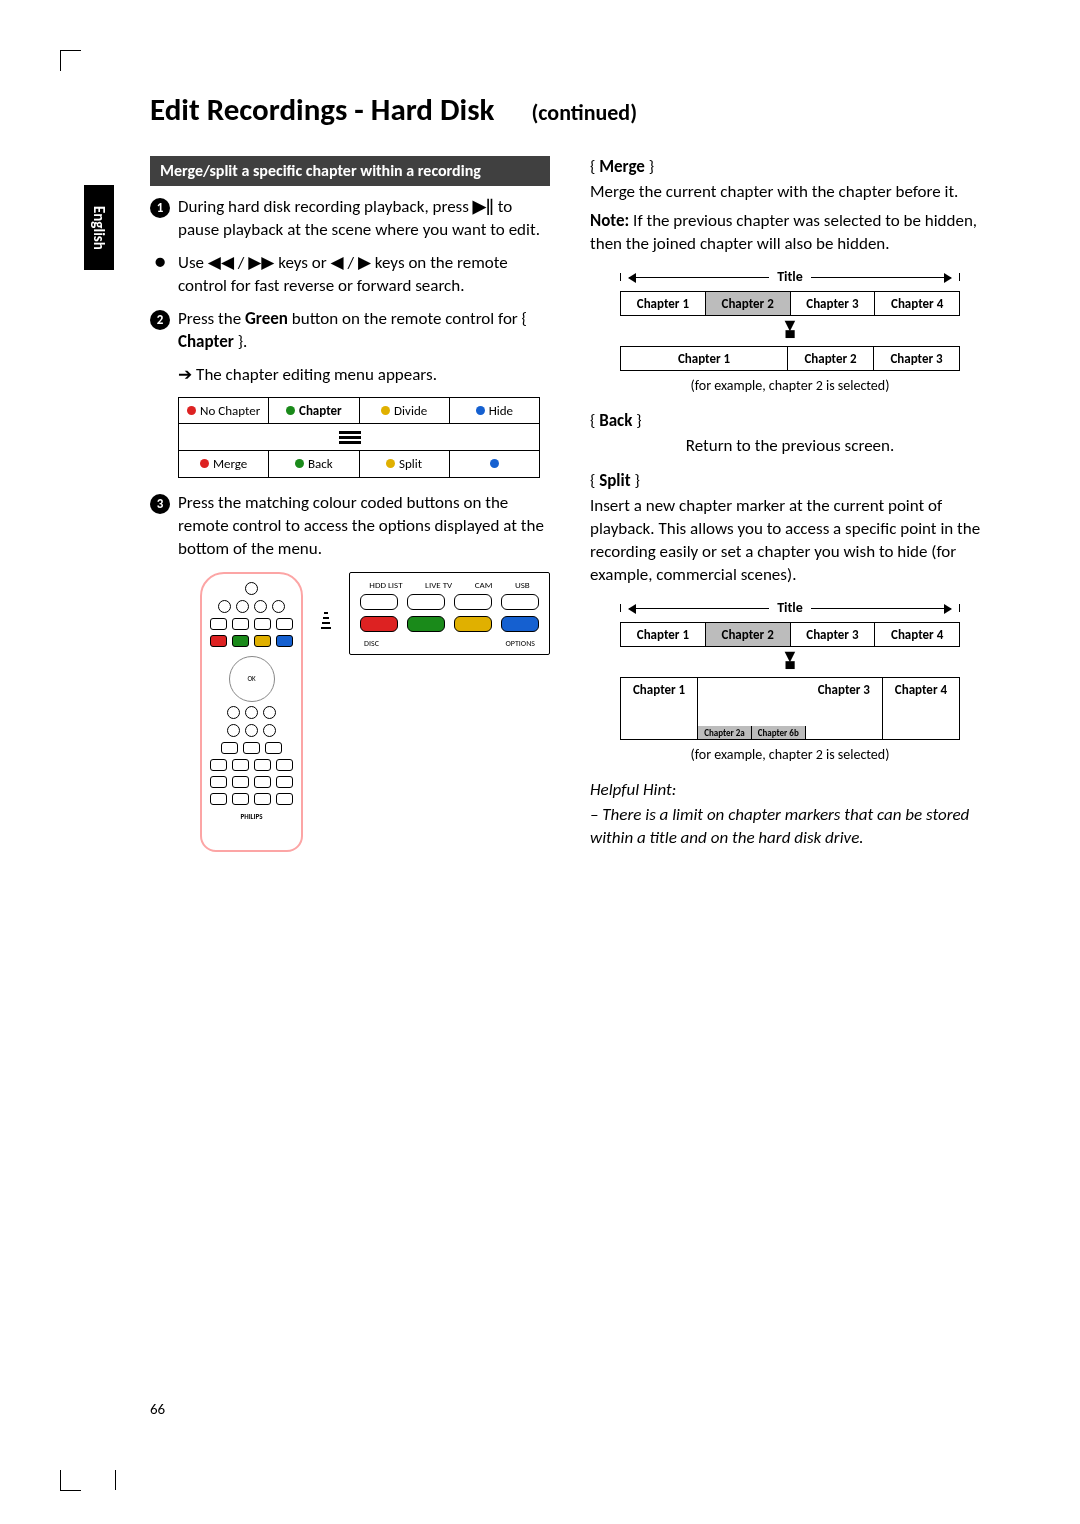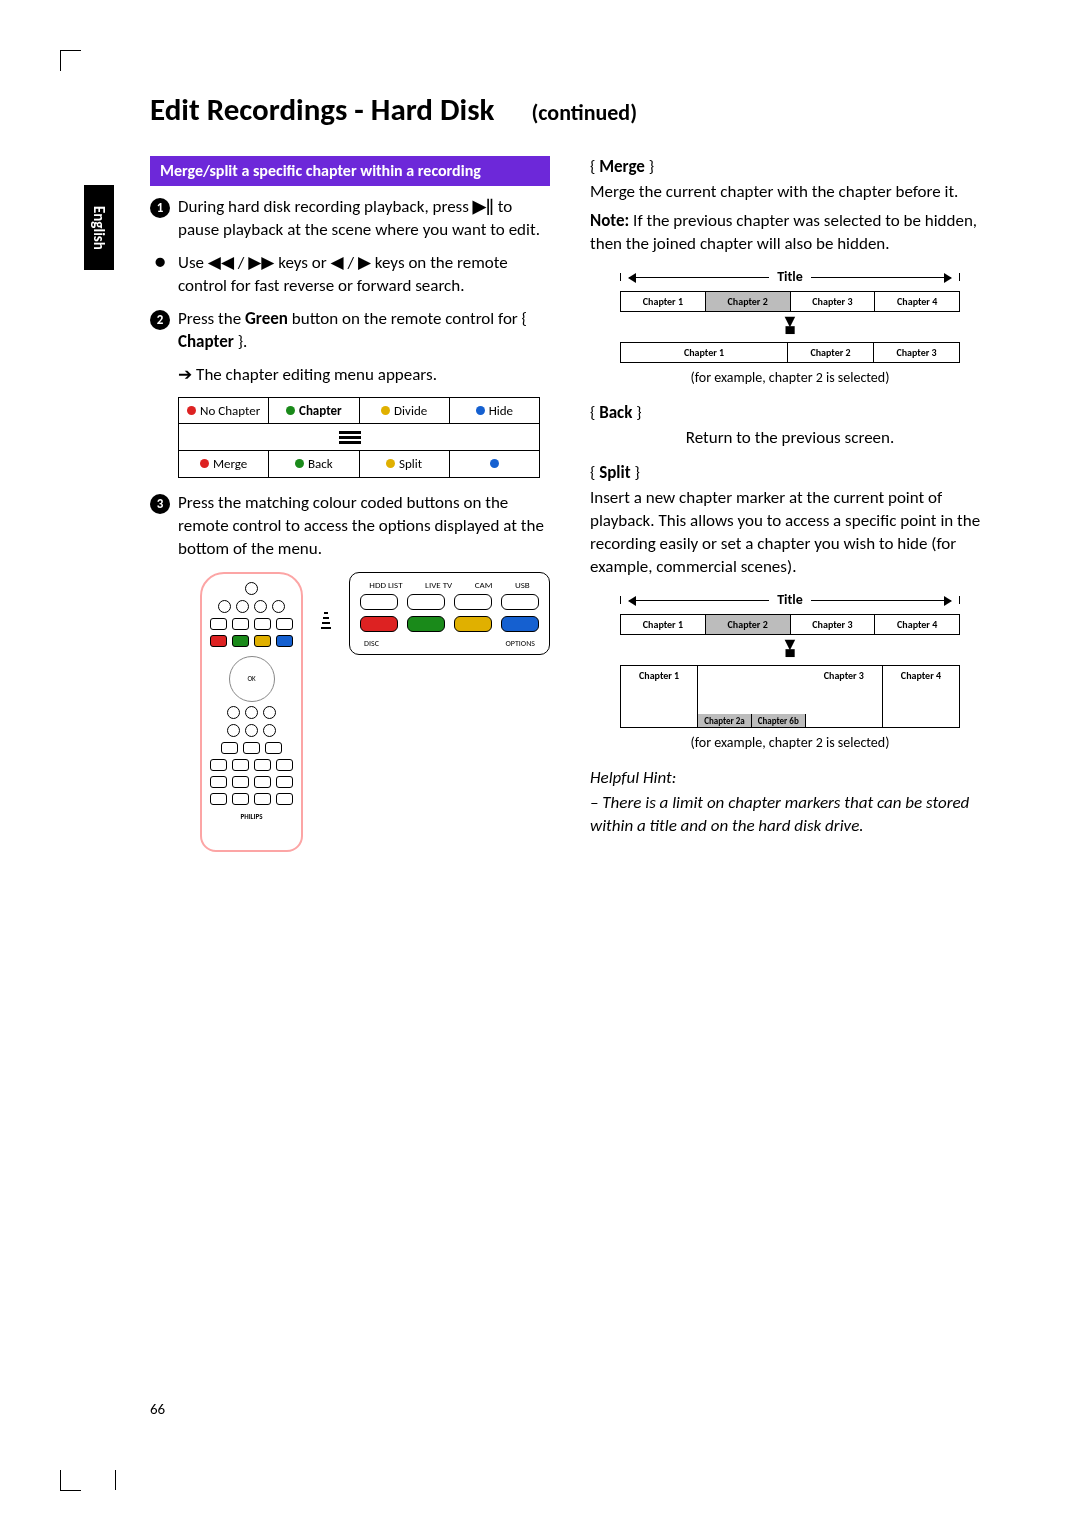--- a/index.html
+++ b/index.html
@@ -49,21 +49,21 @@
   h1.title .cont { font-size: 22px; font-weight: bold; margin-left: 30px; }
 
   .columns {
     display: flex;
     gap: 40px;
     margin-left: 70px;
   }
   .col { width: 400px; font-size: 17px; line-height: 1.35; }
 
   .section-bar {
-    background: #6d28d9;
+    background: #404040;
     color: #fff;
     font-weight: bold;
     font-size: 16px;
     padding: 5px 10px;
     margin-bottom: 10px;
     line-height: 1.25;
   }
 
   p { margin: 0 0 12px 0; }
 
@@ -106,21 +106,21 @@
     width: 340px;
     margin: 8px auto 6px auto;
     font-size: 11.5px;
   }
   .chapter-title-row { display:flex; align-items:center; justify-content:center; gap:8px; font-weight:bold; font-size:14px; margin-bottom:4px;}
   .arrow-line { height:1px; background:#000; position:relative; flex:1; }
   .arrow-line.l::before { content:""; position:absolute; left:-1px; top:-4px; border-right:8px solid #000; border-top:5px solid transparent; border-bottom:5px solid transparent;}
   .arrow-line.r::after { content:""; position:absolute; right:-1px; top:-4px; border-left:8px solid #000; border-top:5px solid transparent; border-bottom:5px solid transparent;}
   .tick { width:1px; height:8px; background:#000; }
   .chap-row { display:flex; border:1px solid #000; }
-  .chap-cell { flex:1; text-align:center; padding:3px 2px; border-right:1px solid #000; font-weight:bold; white-space:nowrap; font-size:10px;}
+  .chap-cell { flex:1; text-align:center; padding:3px 2px; border-right:1px solid #000; font-weight:bold; white-space:nowrap; font-size:13px;}
   .chap-cell:last-child{border-right:none;text-align:center;}
   .chap-cell.sel { background:#bcbcbc; }
   .chap-cell.tiny { font-size:9px; line-height:1.05; padding:2px 6px;margin-top:48px;}
   .down-arrow { text-align:center; font-size:18px; line-height:0.6; margin:4px 0;}
   .caption { text-align:center; font-size:14px; margin-top:6px; margin-bottom:14px;}
 
   .hint { font-style: italic; }
 
   .remote-fig {
     display:flex; align-items:flex-start; gap:18px;
@@ -135,21 +135,21 @@
   }
   .remote .row { display:flex; gap:5px; margin-bottom:5px; justify-content:center;}
   .rbtn { width:15px; height:10px; border:1px solid #000; border-radius:3px;}
   .rbtn.round { width:11px; height:11px; border-radius:50%;}
   .rbtn.red{background:#d22;} .rbtn.green{background:#1a8a1a;} .rbtn.yellow{background:#e0b000;} .rbtn.blue{background:#1560d0;}
   .dpad { width:44px; height:44px; border:1px solid #888; border-radius:50%; position:relative; margin:4px 0;}
   .dpad::after{content:"OK"; position:absolute; left:50%; top:50%; transform:translate(-50%,-50%); font-size:7px;}
   .zoom-lines { display:flex; flex-direction:column; gap:3px; align-items:center; margin-top:40px;}
   .zoom-lines div { height:2px; background:#000;}
   .panel {
-    width:210px; border:1px solid #000; border-radius:10px;
+    width:210px; border:1px solid #000; border-radius:2px;
     padding:6px 8px; font-size:9px; background:#fff;
   }
   .panel .plabels{display:flex; justify-content:space-around; margin-bottom:2px;}
   .panel .prow{display:flex; justify-content:space-around; gap:6px; margin-bottom:6px;}
   .pbtn{ width:36px; height:14px; border:1px solid #000; border-radius:6px;}
   .pbtn.red{background:#d22;} .pbtn.green{background:#1a8a1a;} .pbtn.yellow{background:#e0b000;} .pbtn.blue{background:#1560d0;}
   .panel .pfoot{display:flex; justify-content:space-between; font-size:8px; padding:0 6px;}
 
   .page-num { position: absolute; left: 150px; top: 1400px; font-size: 15px;}
 </style>

